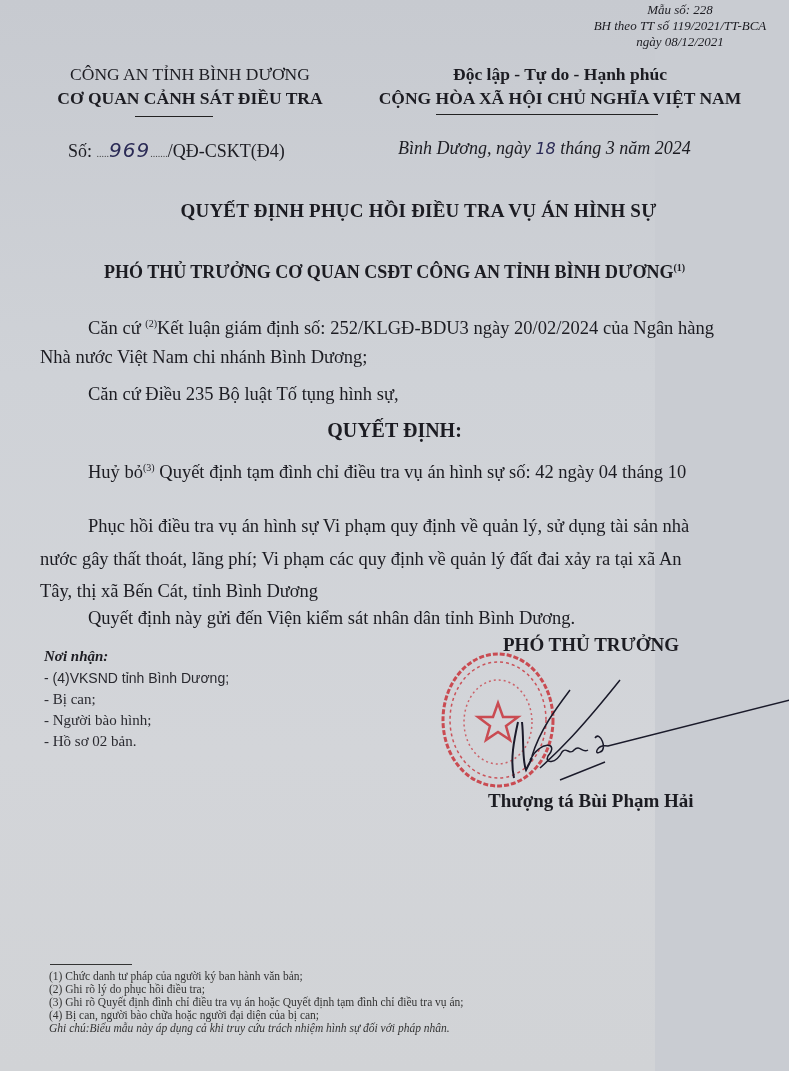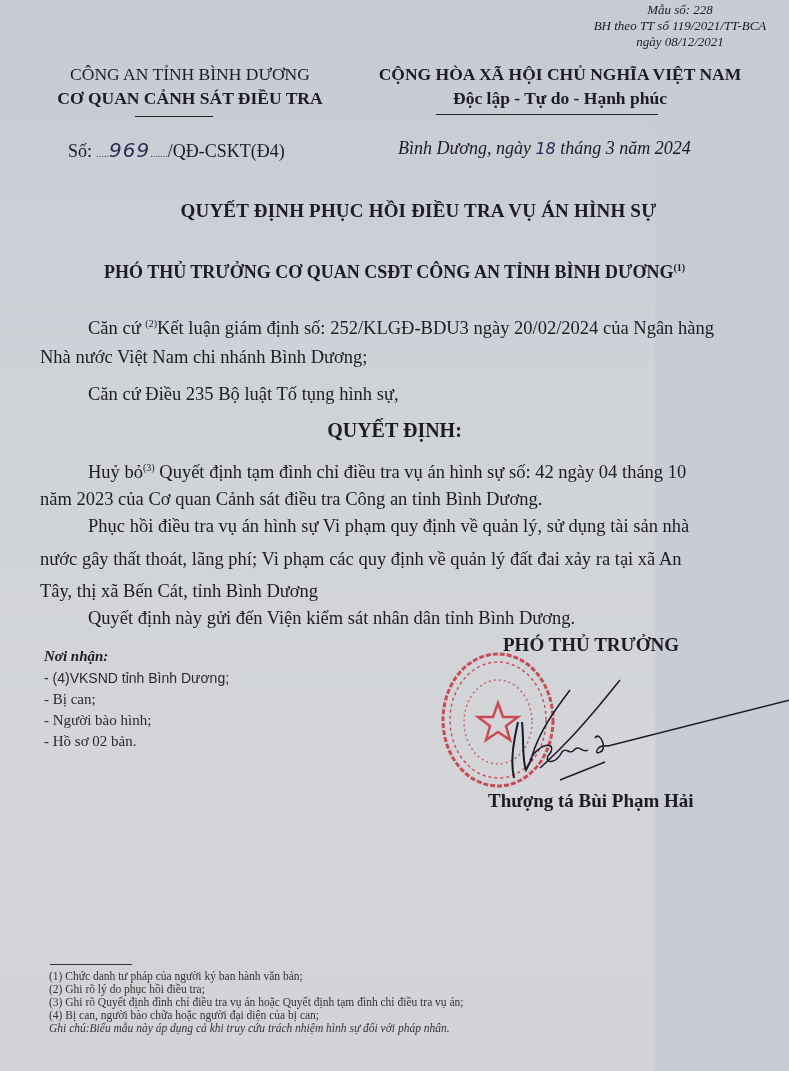--- a/index.html
+++ b/index.html
@@ -47,22 +47,22 @@
     <div>ngày 08/12/2021</div>
   </div>
 
   <div class="abs hdr-left" style="left:30px; top:62px; width:320px;">
     <div>CÔNG AN TỈNH BÌNH DƯƠNG</div>
     <div style="font-weight:bold;">CƠ QUAN CẢNH SÁT ĐIỀU TRA</div>
   </div>
   <div class="ul-line" style="left:135px; top:116px; width:78px;"></div>
 
   <div class="abs hdr-right" style="left:360px; top:62px; width:400px;">
+    <div>Độc lập - Tự do - Hạnh phúc</div>
     <div>CỘNG HÒA XÃ HỘI CHỦ NGHĨA VIỆT NAM</div>
-    <div>Độc lập - Tự do - Hạnh phúc</div>
   </div>
   <div class="ul-line" style="left:436px; top:114px; width:222px;"></div>
 
   <div class="abs so" style="left:68px; top:138px;">
     <span>Số:</span>
     <span class="dots">.....</span><span class="hand">969</span><span class="dots">.......</span><span>/QĐ-CSKT(Đ4)</span>
   </div>
 
   <div class="abs date" style="left:398px; top:138px;">
     <span>Bình Dương, ngày</span>
@@ -81,21 +81,20 @@
     <span>Căn cứ</span> <sup>(2)</sup><span>Kết luận giám định số: 252/KLGĐ-BDU3 ngày 20/02/2024 của Ngân hàng</span>
   </div>
   <div class="abs body-text" style="left:40px; top:343px;">Nhà nước Việt Nam chi nhánh Bình Dương;</div>
   <div class="abs body-text" style="left:88px; top:380px;">Căn cứ Điều 235 Bộ luật Tố tụng hình sự,</div>
 
   <div class="abs decide" style="left:0; top:419px; width:789px; text-align:center;">QUYẾT ĐỊNH:</div>
 
   <div class="abs body-text" style="left:88px; top:458px;">
     <span>Huỷ bỏ</span><sup>(3)</sup> <span>Quyết định tạm đình chỉ điều tra vụ án hình sự số: 42 ngày 04 tháng 10</span>
   </div>
-  <div class="abs body-text" style="left:40px; top:485px;">năm 2023 của Cơ quan Cảnh sát điều tra Công an tỉnh Bình Dương.</div>
 
   <div class="abs body-text" style="left:88px; top:512px;">Phục hồi điều tra vụ án hình sự Vi phạm quy định về quản lý, sử dụng tài sản nhà</div>
   <div class="abs body-text" style="left:40px; top:545px;">nước gây thất thoát, lãng phí; Vi phạm các quy định về quản lý đất đai xảy ra tại xã An</div>
   <div class="abs body-text" style="left:40px; top:577px;">Tây, thị xã Bến Cát, tỉnh Bình Dương</div>
   <div class="abs body-text" style="left:88px; top:604px;">Quyết định này gửi đến Viện kiểm sát nhân dân tỉnh Bình Dương.</div>
 
   <div class="abs recv-title" style="left:44px; top:648px;">Nơi nhận:</div>
   <div class="abs" style="left:44px; top:668px;">
     <div class="recv-item">- (4)VKSND tỉnh Bình Dương;</div>
     <div class="recv-item serif">- Bị can;</div>

